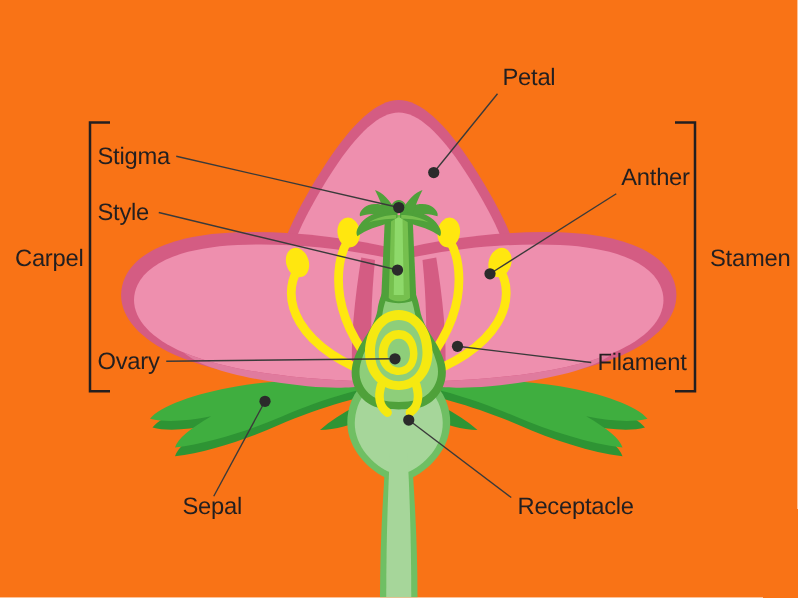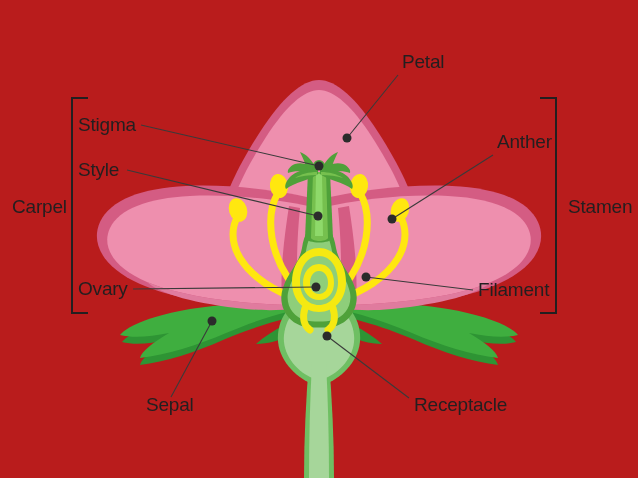--- a/index.html
+++ b/index.html
@@ -4,21 +4,21 @@
 <style>
   html, body {
     margin: 0;
     padding: 0;
     background: #ffffff;
   }
   #stage {
     position: relative;
     width: 638px;
     height: 478px;
-    background: #b91c1c;
+    background: #f97316;
     overflow: hidden;
     font-family: "Liberation Sans", sans-serif;
   }
   #diagram {
     position: absolute;
     left: 0;
     top: 0;
     width: 638px;
     height: 478px;
   }

